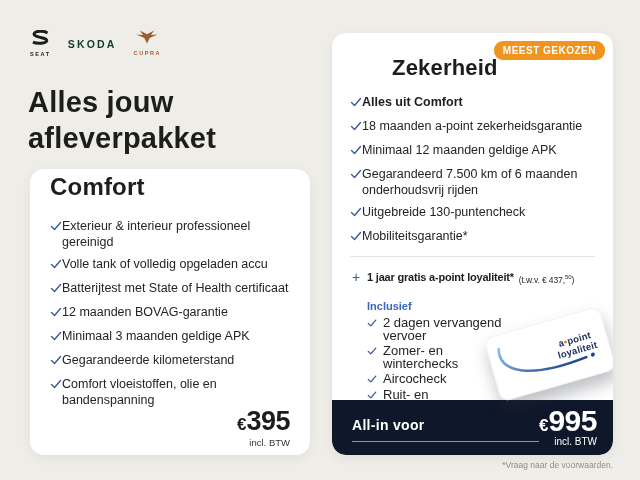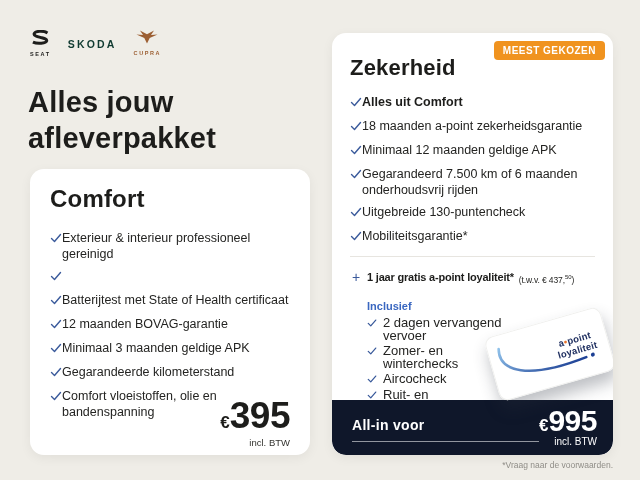--- a/index.html
+++ b/index.html
@@ -21,45 +21,45 @@
   .cupra-word { color:#9C5F33; }
 
   
   .page-title { position:absolute; left:28px; top:84px; font-size:29px; line-height:36px; font-weight:700; letter-spacing:0.2px; color:#1D1D1B; }
 
   
   .card {
     position:absolute; background:#fff; border-radius:14px;
     box-shadow:0 3px 12px rgba(0,0,0,0.06);
   }
-  .card-comfort { left:30px; top:169px; width:280px; height:286px; padding:16px 20px; }
+  .card-comfort { left:30px; top:169px; width:280px; height:286px; padding:4px 20px; }
   .card-zekerheid { left:332px; top:33px; width:281px; height:422px; padding:22px 18px; overflow:hidden; }
 
   .card-title { font-size:24px; font-weight:700; letter-spacing:0.2px; color:#1D1D1B; }
   .card-comfort .card-title { margin-bottom:17px; }
-  .card-zekerheid .card-title { font-size:22px; margin-bottom:13px; }
+  .card-zekerheid .card-title { font-size:22px; margin-bottom:13px;margin-left:42px; }
 
   .check-list { list-style:none; }
   .check-item { display:flex; gap:0; font-size:12.5px; line-height:16px; margin-bottom:6px; color:#242422; }
   .check-item .chk { flex:0 0 12px; margin-top:2px; }
   .check-item.bold { font-weight:700; color:#1D1D1B; }
 
   
   .price-block { position:absolute; right:20px; bottom:7px; text-align:right; }
   .price-line { white-space:nowrap; }
   .price-cur { font-size:17px; font-weight:700; }
-  .price-amt { font-size:37px; font-weight:700; letter-spacing:-0.5px; }
+  .price-amt { font-size:27px; font-weight:700; letter-spacing:-0.5px; }
   .price-note { font-size:9.5px; color:#33332f; margin-top:0px; }
 
   
   .badge {
     position:absolute; top:8px; right:8px;
     background:#F0931F; color:#fff;
     font-size:10px; font-weight:700; letter-spacing:0.5px;
-    padding:4px 9px; border-radius:4px;
+    padding:4px 9px; border-radius:9px;
   }
 
   .divider { border:none; border-top:1px solid #E7E5E0; margin:10px 0 13px; }
 
   
   .loyalty-row { display:flex; align-items:flex-start; gap:5px; white-space:nowrap; padding-left:2px; }
   .plus { color:#3A5A9B; font-size:14px; font-weight:400; line-height:14px; width:10px; }
   .loyalty-title { font-size:11px; font-weight:700; letter-spacing:-0.2px; line-height:14px; }
   .loyalty-value { font-size:8.5px; font-weight:400; letter-spacing:-0.1px; line-height:14px; color:#1D1D1B; }
   .loyalty-value sup { font-size:6px; }
@@ -134,20 +134,21 @@
     <li class="check-item">
       <span class="chk"><svg width="12" height="12" viewBox="0 0 12 12">
             <path d="M1.5 6.5 L4.5 9.5 L10.5 2.5" fill="none" stroke="#3A5A9B" stroke-width="1.4" stroke-linecap="round" stroke-linejoin="round"></path>
           </svg></span>
       <span>Exterieur &amp; interieur professioneel gereinigd</span>
     </li>
     <li class="check-item">
       <span class="chk"><svg width="12" height="12" viewBox="0 0 12 12">
             <path d="M1.5 6.5 L4.5 9.5 L10.5 2.5" fill="none" stroke="#3A5A9B" stroke-width="1.4" stroke-linecap="round" stroke-linejoin="round"></path>
           </svg></span>
+      <span>Volle tank of volledig opgeladen accu</span>
     </li>
     <li class="check-item">
       <span class="chk"><svg width="12" height="12" viewBox="0 0 12 12">
             <path d="M1.5 6.5 L4.5 9.5 L10.5 2.5" fill="none" stroke="#3A5A9B" stroke-width="1.4" stroke-linecap="round" stroke-linejoin="round"></path>
           </svg></span>
       <span>Batterijtest met State of Health certificaat</span>
     </li>
     <li class="check-item">
       <span class="chk"><svg width="12" height="12" viewBox="0 0 12 12">
             <path d="M1.5 6.5 L4.5 9.5 L10.5 2.5" fill="none" stroke="#3A5A9B" stroke-width="1.4" stroke-linecap="round" stroke-linejoin="round"></path>

